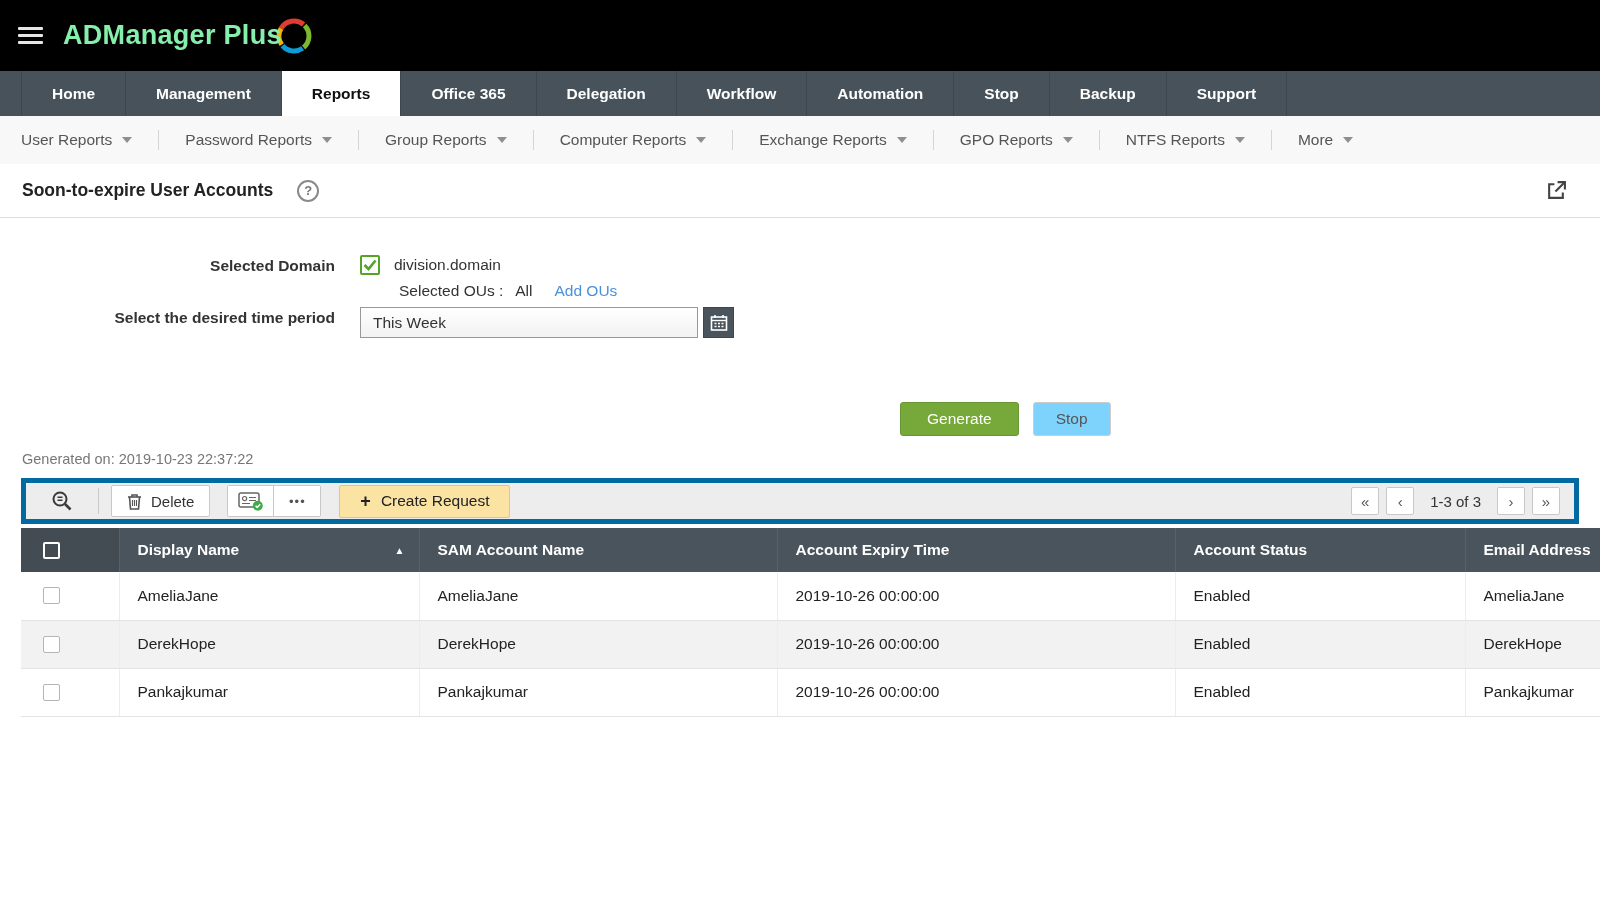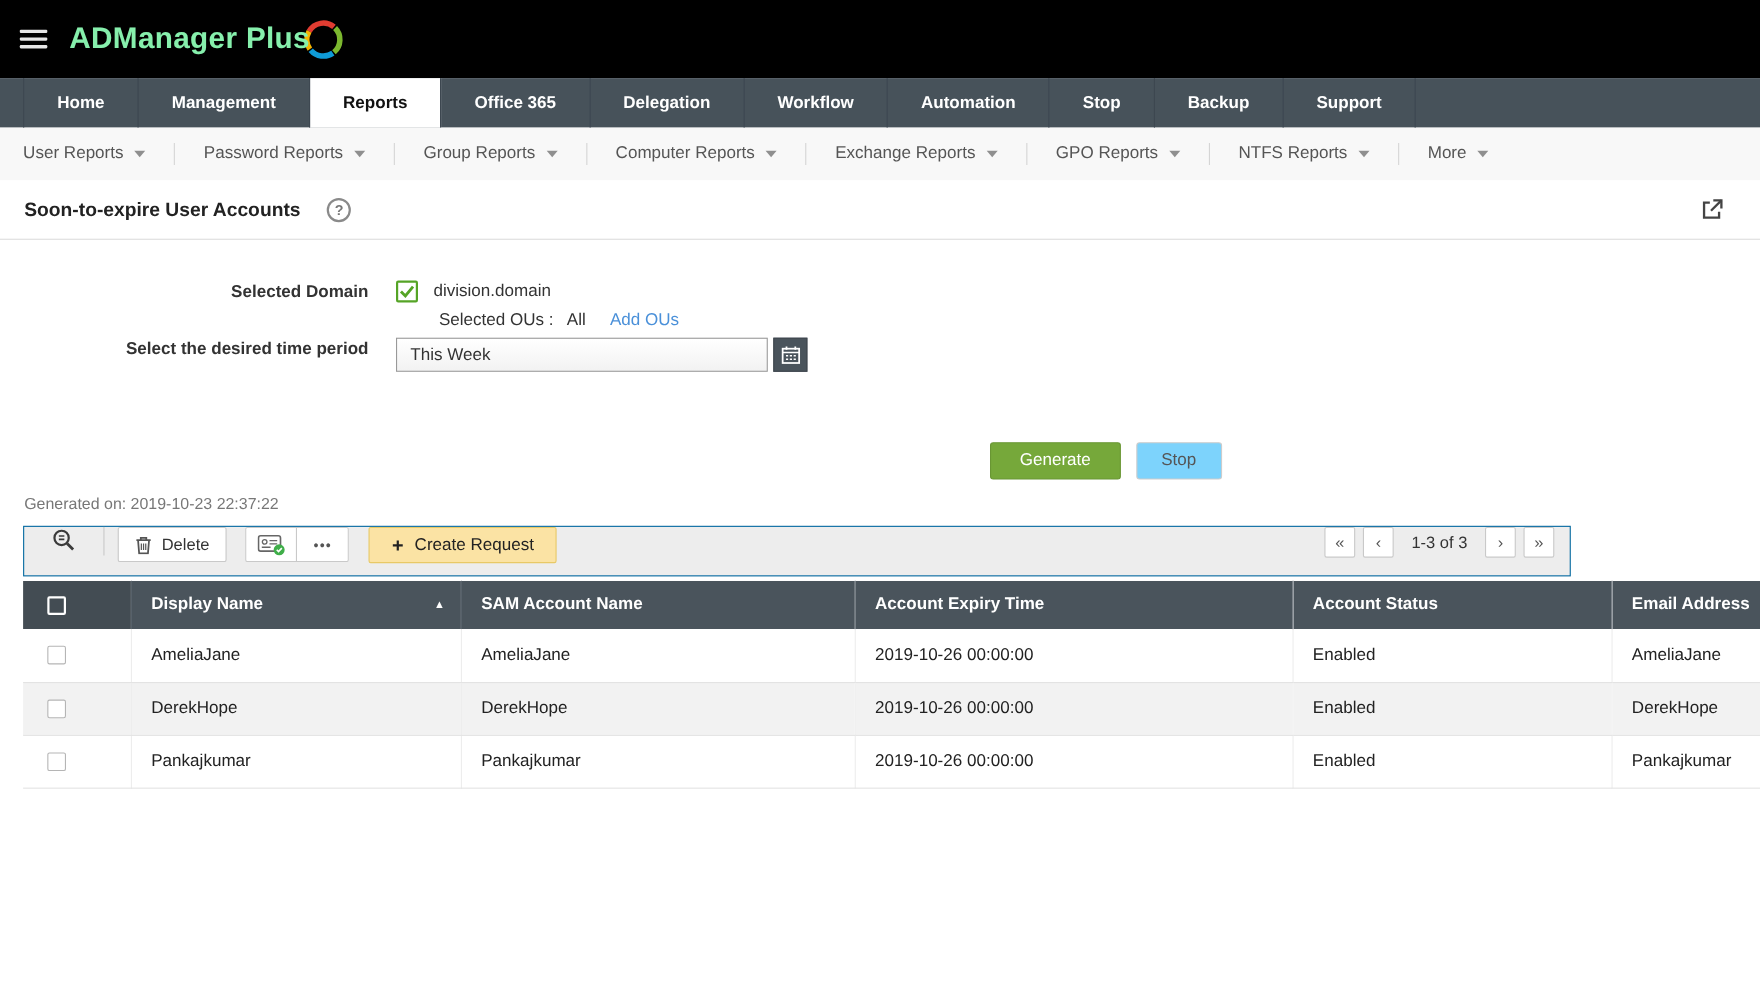--- a/index.html
+++ b/index.html
@@ -59,22 +59,22 @@
   
   .actions { margin:64px 0 0 900px; display:flex; gap:14px; }
   .btn-generate { background:#76a83a; color:#fff; border:1px solid #699634; font-family:inherit;
                   font-size:15.5px; padding:7px 26px; border-radius:3px; cursor:pointer; }
   .btn-stop { background:#7dd3fc; color:#555; border:1px solid #ccc; font-family:Liberation Sans, sans-serif;
               font-size:15.5px; padding:7px 22px; border-radius:3px; cursor:pointer; }
 
   .generated { color:#777; font-size:14.5px; margin:15px 0 11px 22px; }
 
   
-  .toolbar { margin-left:21px; width:1407px; height:46px; background:#ededed; border:1px solid #0369a1;
-             display:flex; align-items:flex-start; padding:0 14px; }
+  .toolbar { margin-left:21px; width:1558px; height:46px; background:#ededed; border:5px solid #0369a1;
+             display:flex; align-items:center; padding:0 14px; }
   .tool-icon { display:flex; margin:0 10px; cursor:pointer; }
   .tsep { width:1px; height:26px; background:#c9c9c9; margin:0 12px; }
   .btn-delete { background:#fff; border:1px solid #c9c9c9; height:32px; padding:0 15px; display:flex; align-items:center;
                 gap:9px; font-family:inherit; font-size:15px; color:#333; cursor:pointer; border-radius:2px; }
   .btn-group { display:flex; margin-left:17px; border:1px solid #c9c9c9; border-radius:2px; overflow:hidden; height:32px; background:#fff; }
   .btn-group button { background:#fff; border:none; width:46px; display:flex; align-items:center; justify-content:center;
                       cursor:pointer; color:#555; font-size:13px; letter-spacing:1px; padding:0; font-family:inherit; }
   .btn-group button:first-child { border-right:1px solid #c9c9c9; }
   .btn-create { margin-left:18px; background:#fbe3a4; border:1px solid #e8c967; height:33px; padding:0 20px;
                 display:flex; align-items:center; gap:10px; font-family:inherit; font-size:15.5px; color:#222;

